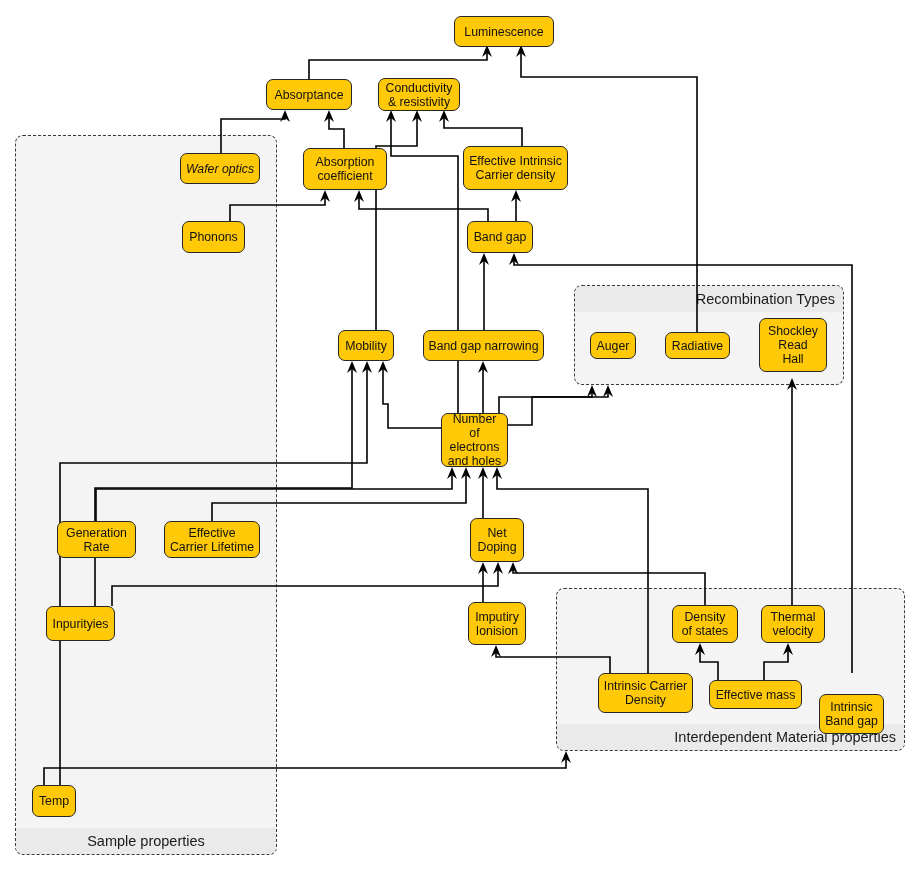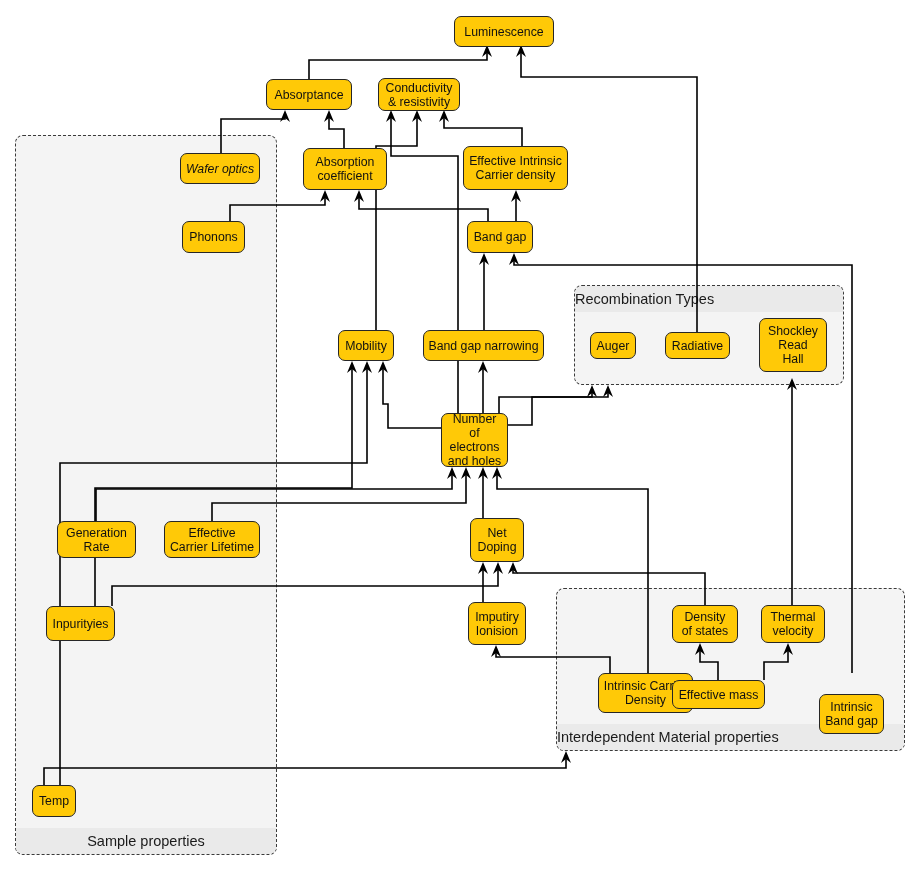--- a/index.html
+++ b/index.html
@@ -27,21 +27,22 @@
   .group-label {
     position: absolute;
     bottom: 0;
     left: 0;
     right: 0;
     height: 26px;
     line-height: 26px;
     background: #eaeaea;
     color: #1a1a1a;
     font-size: 14.5px;
-    padding-right: 0;
+    text-align: right;
+    padding-right: 8px;
     box-sizing: border-box;
     border-radius: 0 0 7px 7px;
   }
   .group-label.center { text-align: center; padding-right: 0; }
   .group-label.topright {
     bottom: auto;
     top: 0;
     border-radius: 7px 7px 0 0;
   }
   .node {
@@ -219,19 +220,19 @@
 Doping</div>
       <div class="node" style="left: 46px; top: 606px; width: 69px; height: 35px;">Inpurityies</div>
       <div class="node" style="left: 468px; top: 602px; width: 58px; height: 43px;">Imputiry
 Ionision</div>
       <div class="node" style="left: 672px; top: 605px; width: 66px; height: 38px;">Density
 of states</div>
       <div class="node" style="left: 761px; top: 605px; width: 64px; height: 38px;">Thermal
 velocity</div>
       <div class="node" style="left: 570px; top: 673px; width: 95px; height: 40px; margin-left: 28px;">Intrinsic Carrier
 Density</div>
-      <div class="node" style="left: 672px; top: 680px; width: 93px; height: 29px;">Effective mass</div>
+      <div class="node" style="left: 709px; top: 680px; width: 93px; height: 29px;">Effective mass</div>
       <div class="node" style="left: 819px; top: 694px; width: 65px; height: 40px;">Intrinsic
 Band gap</div>
       <div class="node" style="left: 32px; top: 785px; width: 44px; height: 32px;">Temp</div>
     </div>
 
 </div>
 
 </body></html>

